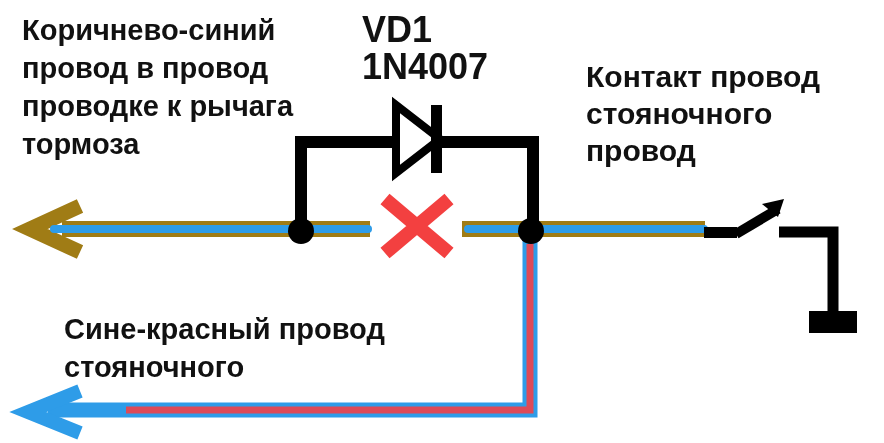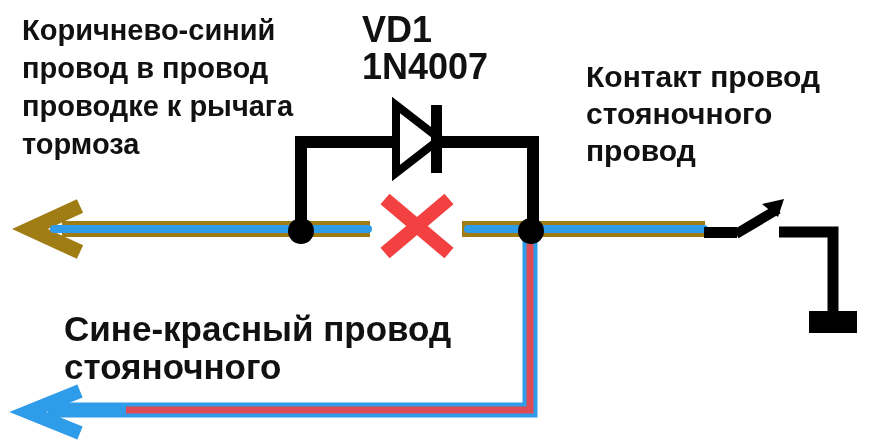--- a/index.html
+++ b/index.html
@@ -13,21 +13,21 @@
   .stage svg{position:absolute;left:0;top:0;}
   .label{
     position:absolute;
     font-weight:bold;
     color:#111111;
     white-space:nowrap;
   }
   .label-brown{left:22px;top:11px;font-size:29px;line-height:38px;}
   .label-diode{left:362px;top:11px;width:200px;font-size:36px;line-height:37px;}
   .label-contact{left:586px;top:58px;font-size:30px;line-height:37px;}
-  .label-signal{left:64px;top:310px;font-size:35px;line-height:38px;}
+  .label-signal{left:64px;top:310px;font-size:29px;line-height:38px;}
 </style>
 </head>
 <body>
 
 <div class="stage">
 
   <svg width="884" height="443" viewBox="0 0 884 443">
 
     <g>
       <path d="M80 206 L30 229 L80 252" fill="none" stroke-width="15" stroke="#a07c15"></path>

